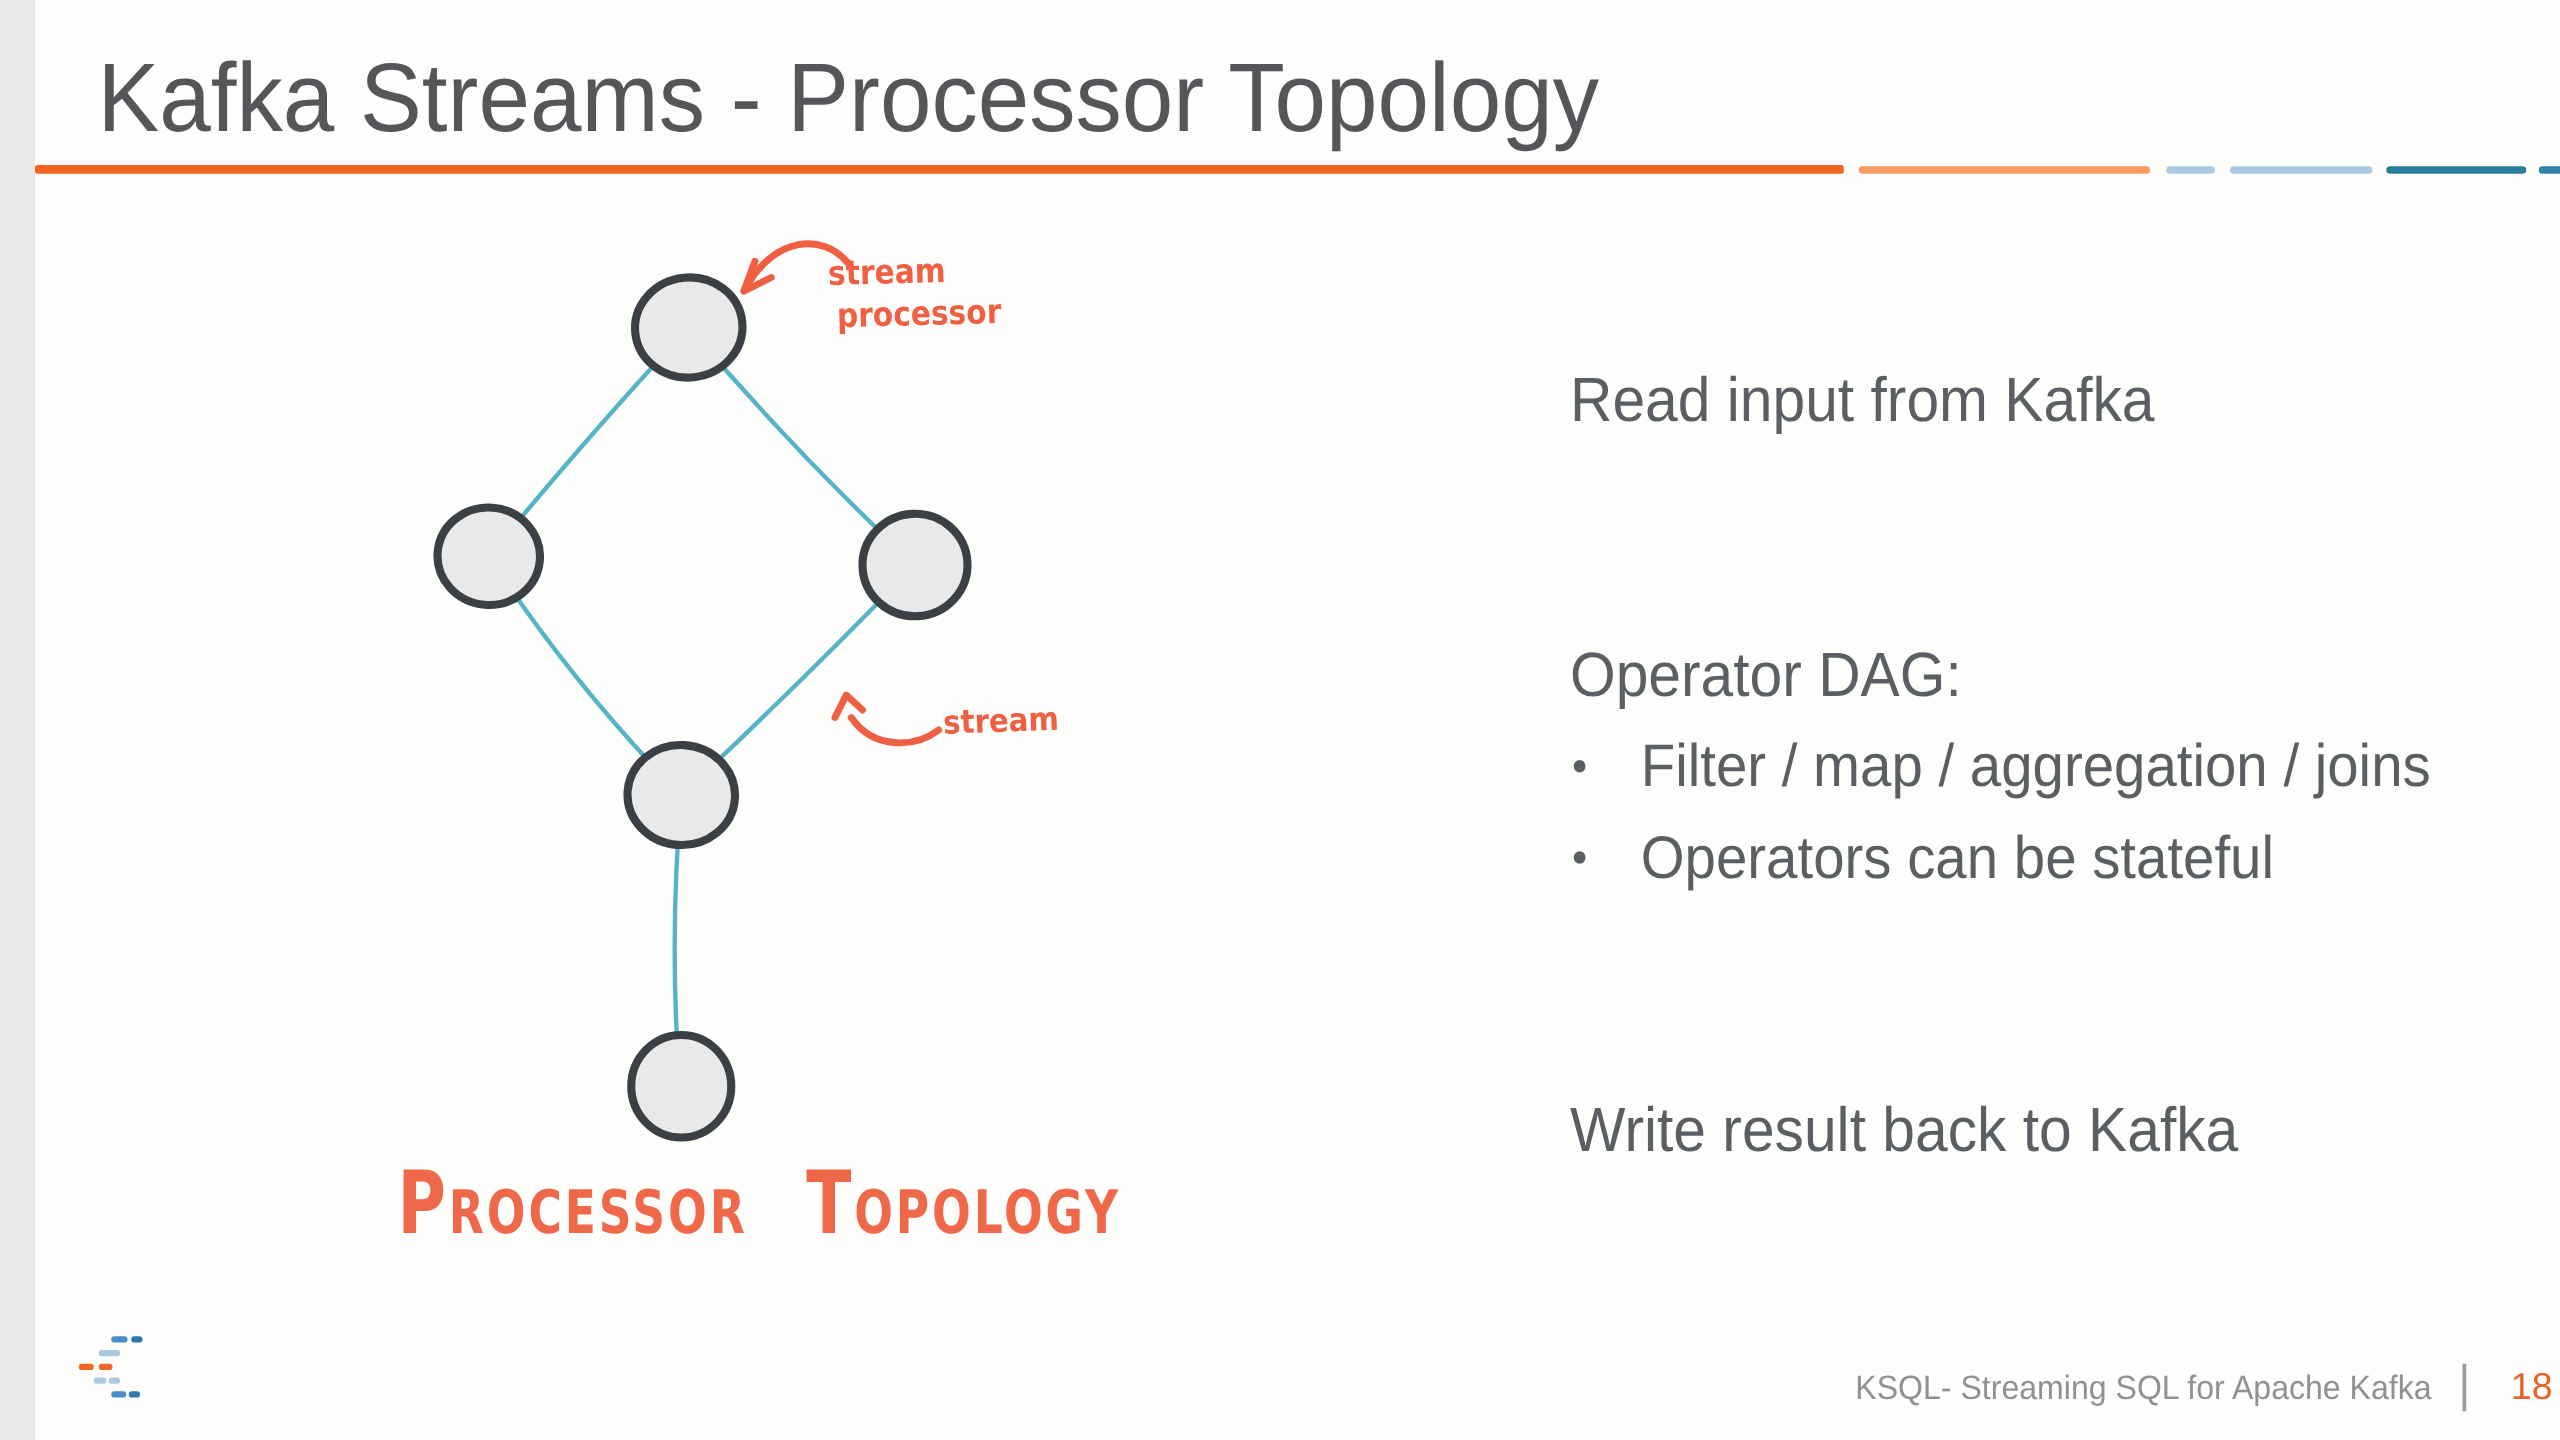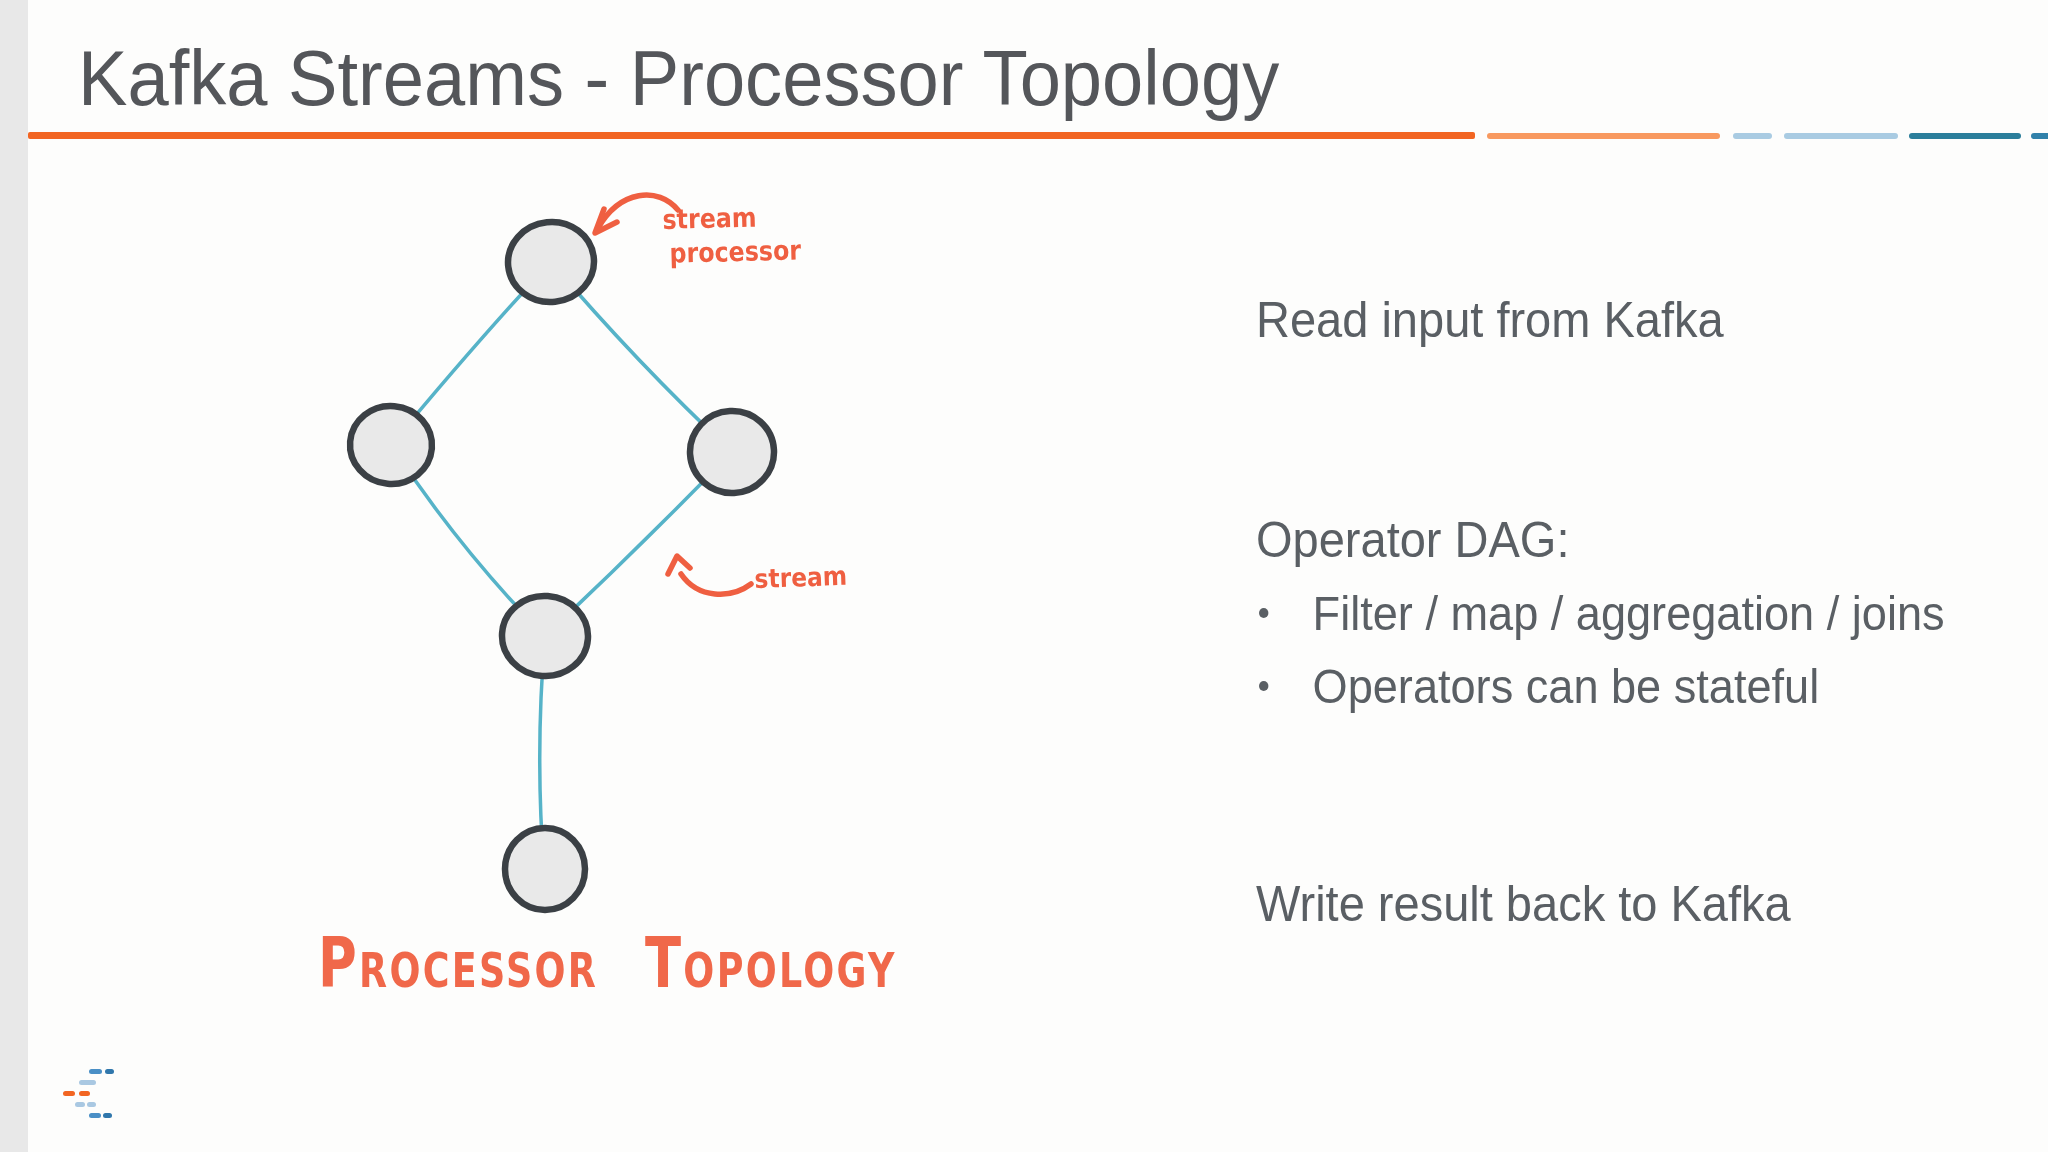--- a/index.html
+++ b/index.html
@@ -120,14 +120,19 @@
         <div class="logo-dash" style="left: 16px; top: 20px; width: 17px; background: rgb(169, 200, 226);"></div>
         <div class="logo-dash" style="left: 0px; top: 31px; width: 12px; background: rgb(242, 101, 34);"></div>
         <div class="logo-dash" style="left: 16px; top: 31px; width: 11px; background: rgb(242, 101, 34);"></div>
         <div class="logo-dash" style="left: 12px; top: 42px; width: 10px; background: rgb(169, 200, 226);"></div>
         <div class="logo-dash" style="left: 24px; top: 42px; width: 9px; background: rgb(169, 200, 226);"></div>
         <div class="logo-dash" style="left: 26px; top: 53px; width: 12px; background: rgb(74, 143, 198);"></div>
         <div class="logo-dash" style="left: 40px; top: 53px; width: 9px; background: rgb(48, 119, 172);"></div>
       </div>
 
   </div>
+  <div class="footer-right">
+    <span class="footer-text">KSQL- Streaming SQL for Apache Kafka</span>
+    <span class="footer-divider"></span>
+    <span class="footer-page">18</span>
+  </div>
 
 </div>
 
 </body></html>

